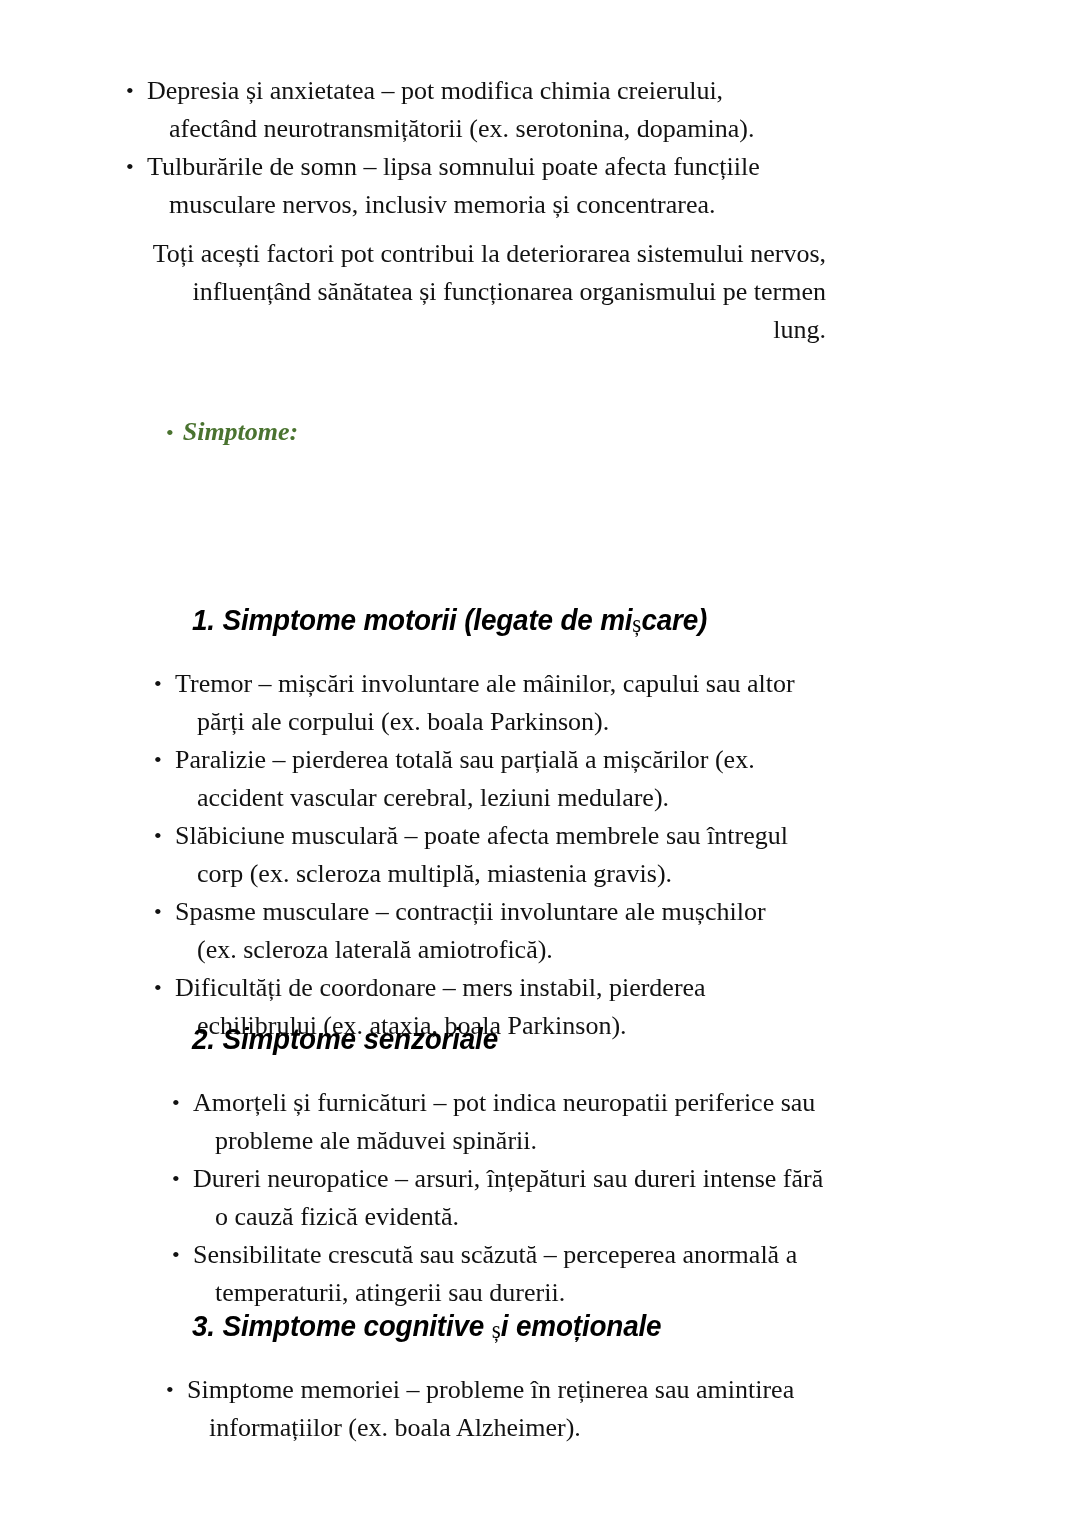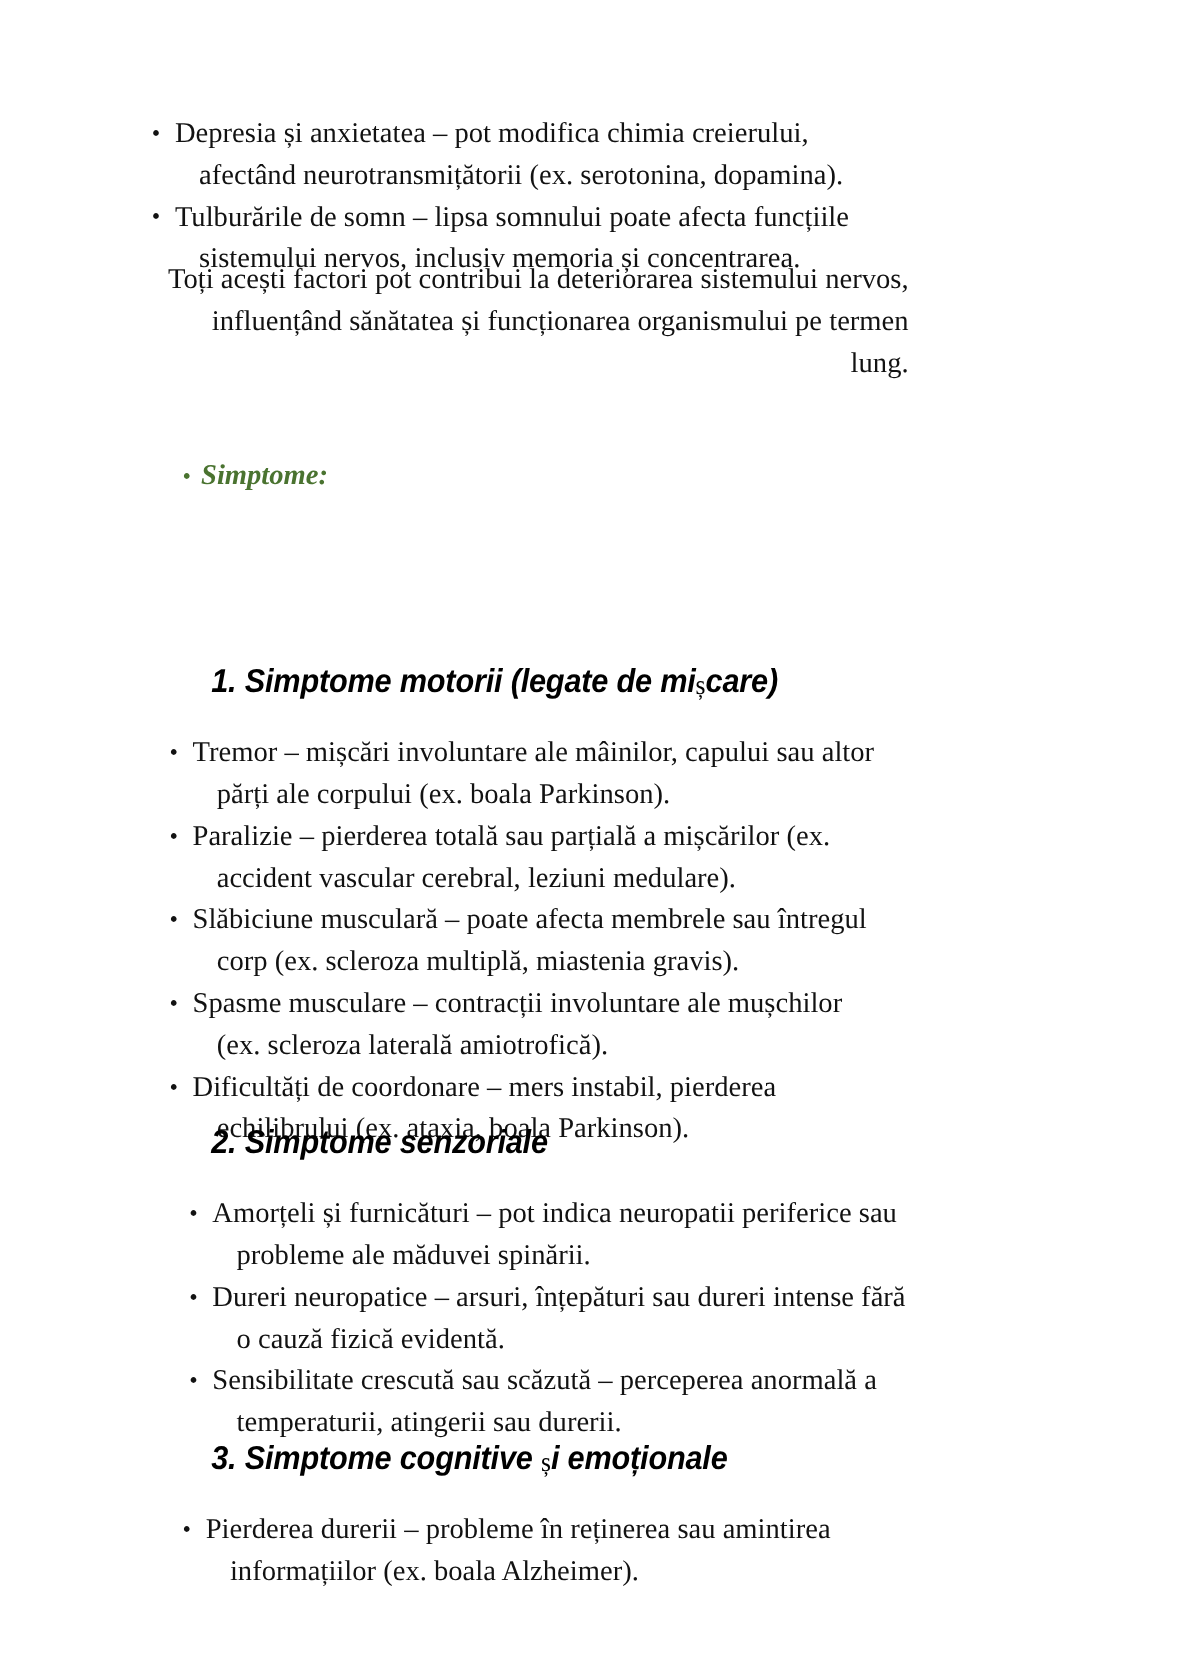--- a/index.html
+++ b/index.html
@@ -56,24 +56,23 @@
   }
   
   ul.blist > li .cont {
     display: block;
     padding-left: 22px;
   }
 
   
   #top-list {
     position: absolute;
-    left: 138px;
+    left: 126px;
     top: 72px;
     width: 700px;
-    margin-top: 30px;
   }
 
   #summary-para {
     position: absolute;
     left: 136px;
     top: 235px;
     width: 690px;
     text-align: right;
     font-size: 26px;
     line-height: 38px;
@@ -160,21 +159,21 @@
 
 <div class="page">
 
   <ul class="blist" id="top-list">
     <li>
       <span>Depresia și anxietatea – pot modifica chimia creierului,</span>
       <span class="cont">afectând neurotransmițătorii (ex. serotonina, dopamina).</span>
     </li>
     <li>
       <span>Tulburările de somn – lipsa somnului poate afecta funcțiile</span>
-      <span class="cont">sistemului nervos, inclusiv memoria și concentrarea.</span>
+      <span class="cont">musculare nervos, inclusiv memoria și concentrarea.</span>
     </li>
   </ul>
 
   <div class="para" id="summary-para">Toți acești factori pot contribui la deteriorarea sistemului nervos, influențând sănătatea și funcționarea organismului pe termen lung.</div>
 
   <div id="simptome-heading">
     <span class="bullet">•</span><span>Simptome:</span>
   </div>
 
 
@@ -217,18 +216,18 @@
     <li>
       <span>Sensibilitate crescută sau scăzută – perceperea anormală a</span>
       <span class="cont">temperaturii, atingerii sau durerii.</span>
     </li>
   </ul>
 
   <div class="sec-heading" id="h3"><span>3. Simptome cognitive </span><span class="fb">ș</span><span>i emoționale</span></div>
 
   <ul class="blist" id="list-3">
     <li>
-      <span>Pierderea durerii – probleme în reținerea sau amintirea</span>
+      <span>Simptome memoriei – probleme în reținerea sau amintirea</span>
       <span class="cont">informațiilor (ex. boala Alzheimer).</span>
     </li>
   </ul>
 
 </div>
 
 </body></html>

